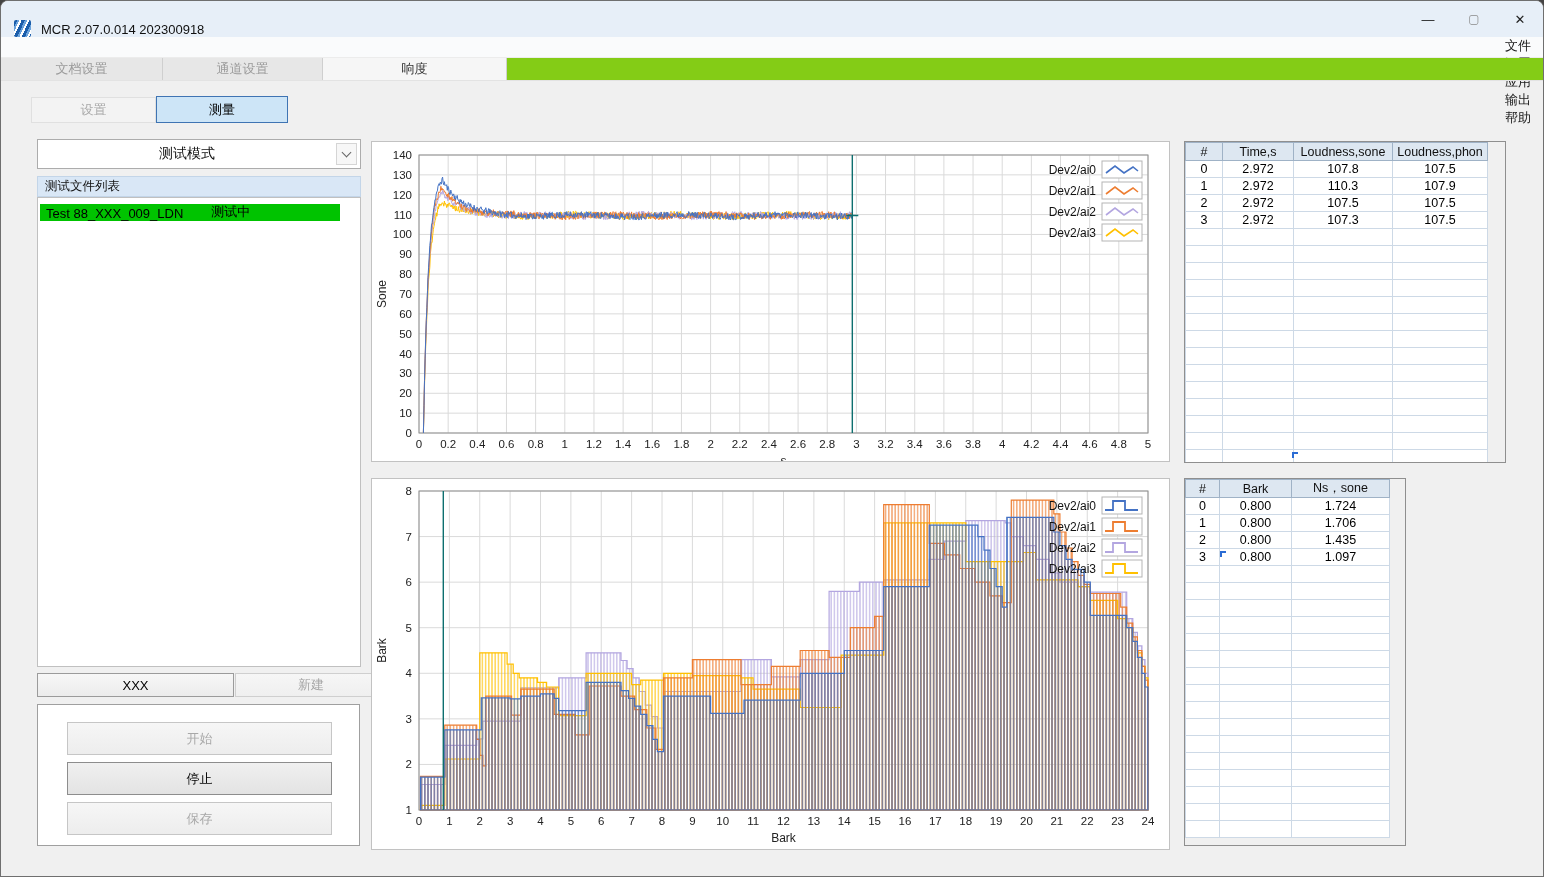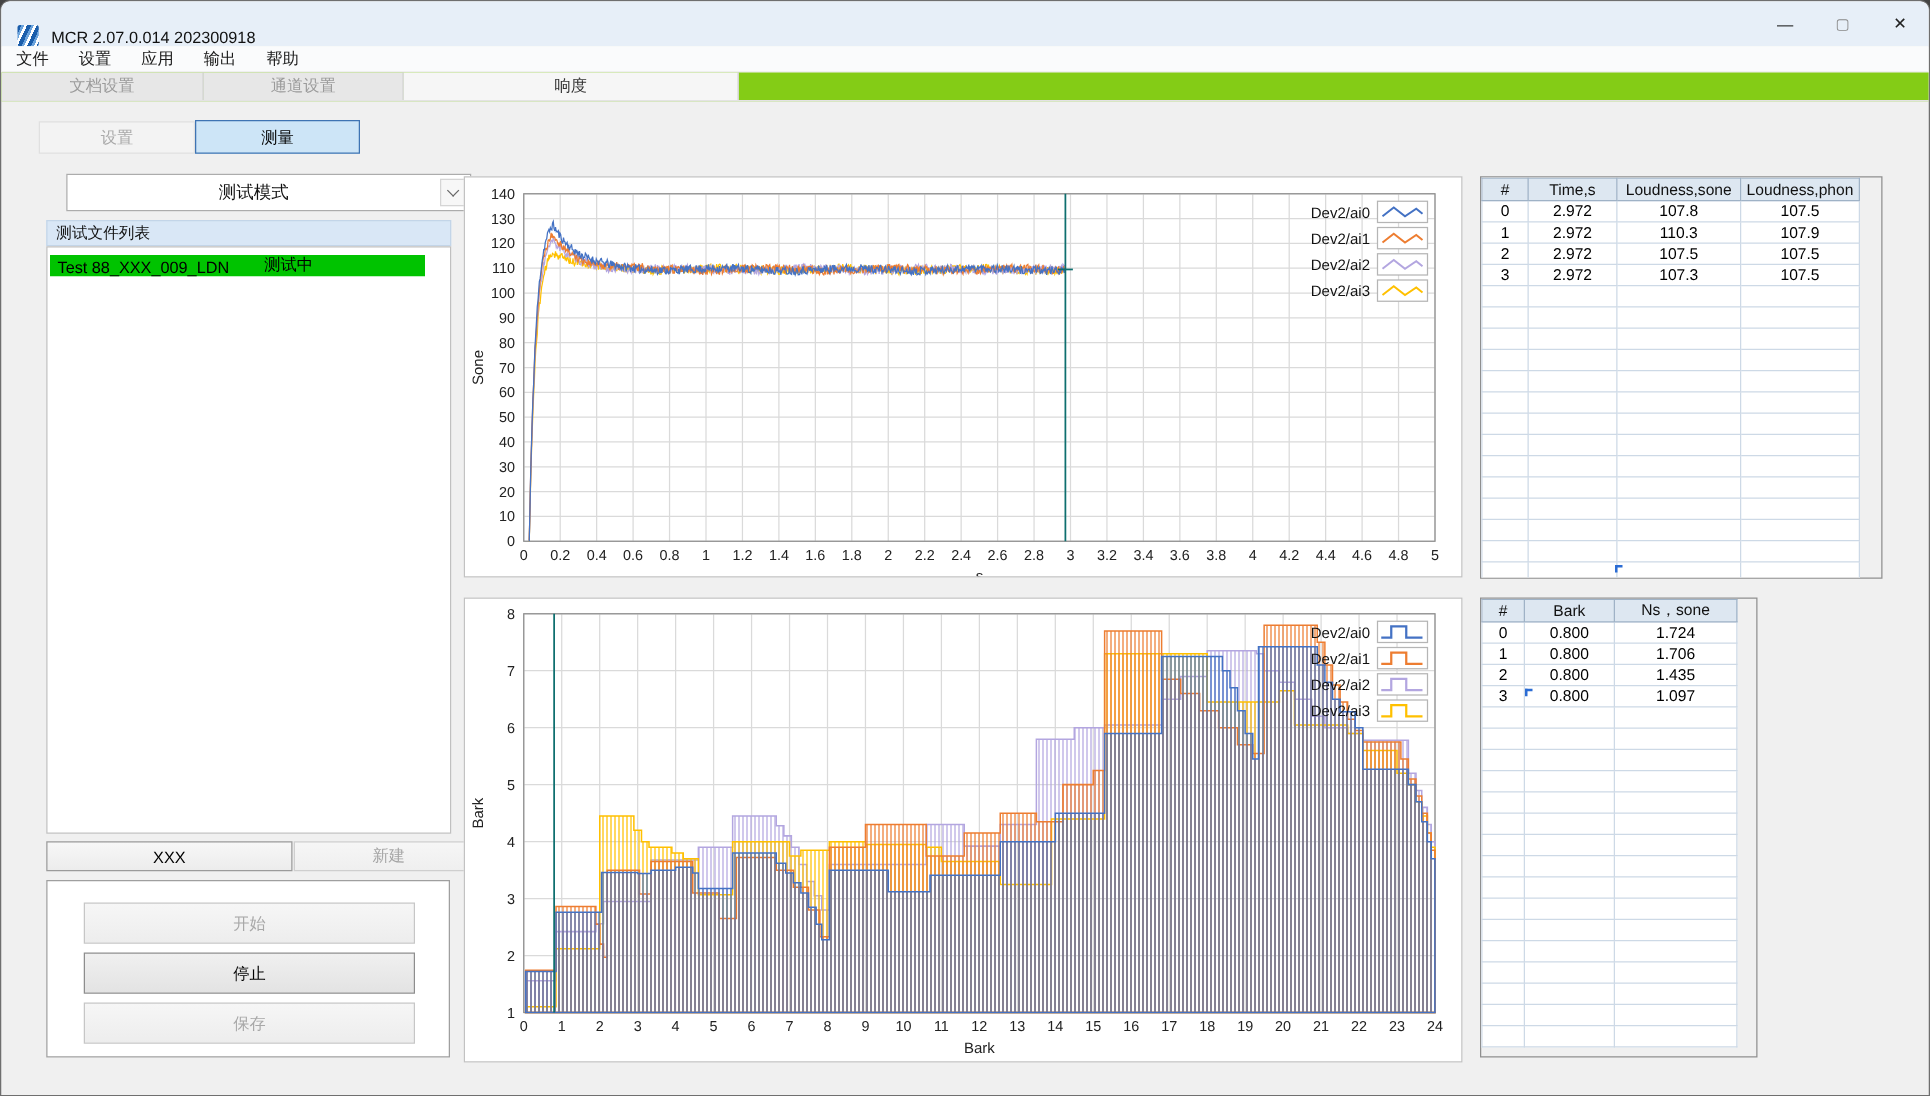--- a/index.html
+++ b/index.html
@@ -16,38 +16,38 @@
   .app-icon { width:17px; height:17px; margin-left:13px;
     background:repeating-linear-gradient(115deg,#1a5dab 0 3px,#6ba3dc 3px 5px,#ffffff 5px 7px);
     border-radius:2px; }
   .title-text { margin-left:10px; font-size:13px; color:#111; }
   .win-controls { margin-left:auto; display:flex; height:100%; }
   .win-btn { width:46px; height:100%; display:flex; align-items:center; justify-content:center;
     font-size:13px; color:#222; }
   .win-btn.max { color:#8a8a8a; font-size:12px; }
   
   .menubar { position:absolute; left:0; top:36px; width:100%; height:21px; background:#fafbfc;
-    display:flex; align-items:flex-end; border-bottom:1px solid #ececec;}
+    display:flex; align-items:flex-end; border-bottom:1px solid #ececec;flex-direction:column;}
   .menu-item { padding:0 12px; font-size:13px; color:#1a1a1a; height:100%; display:flex; align-items:center;}
   
   .tabstrip { position:absolute; left:0; top:57px; width:100%; height:23px; background:#84cc16;
     display:flex; border-bottom:1px solid #e3e3e3;}
   .tab { height:100%; display:flex; align-items:center; justify-content:center;
     font-size:13px; background:#e7e7e7; border-right:1px solid #cfcfcf; color:#9b9b9b;}
   .tab.active { background:#f6f6f6; color:#333; }
   
   .btn-settings { position:absolute; left:30px; top:96px; width:125px; height:26px;
     background:#f3f3f3; border:1px solid #e0e0e0; color:#a9a9a9; font-size:13px;
     display:flex; align-items:center; justify-content:center; }
   .btn-measure { position:absolute; left:155px; top:95px; width:132px; height:27px;
     background:#cde5f7; border:1px solid #3f74b3; color:#000; font-size:13px;
     display:flex; align-items:center; justify-content:center; }
   
   .combo { position:absolute; left:36px; top:138px; width:324px; height:30px;
-    background:#fff; border:1px solid #acacac; display:flex; align-items:center;margin-left:16px; }
+    background:#fff; border:1px solid #acacac; display:flex; align-items:center; }
   .combo-value { flex:1; text-align:center; font-size:14px; color:#111; }
   .combo-btn { width:21px; height:22px; margin-right:3px; background:#f7f7f7; border:1px solid #d5d5d5;
     display:flex; align-items:center; justify-content:center; }
   .chev { width:7px; height:7px; border-right:1.5px solid #666; border-bottom:1.5px solid #666;
     transform:rotate(45deg); margin-top:-3px;}
   .list-header { position:absolute; left:36px; top:175px; width:324px; height:21px;
     background:#d9e7f6; border:1px solid #c3d5e8; font-size:12.5px; color:#111;
     display:flex; align-items:center; padding-left:7px; }
   .listbox { position:absolute; left:36px; top:196px; width:324px; height:470px;
     background:#fff; border:1px solid #c0c0c0; overflow:hidden; padding-top:6px; }
@@ -104,21 +104,21 @@
       <div class="menu-item">文件</div>
       <div class="menu-item">设置</div>
       <div class="menu-item">应用</div>
       <div class="menu-item">输出</div>
       <div class="menu-item">帮助</div>
     </div>
 
   <div class="tabstrip" id="tabstrip">
       <div class="tab" style="width: 162px;">文档设置</div>
       <div class="tab" style="width: 160px;">通道设置</div>
-      <div class="tab active" style="width: 268px; text-align: center;">响度</div>
+      <div class="tab active" style="width: 184px; text-align: center;">响度</div>
     </div>
 
   <div class="btn-settings">设置</div>
   <div class="btn-measure">测量</div>
 
   <div class="combo">
     <div class="combo-value">测试模式</div>
     <div class="combo-btn">
       <div class="chev"></div>
     </div>

